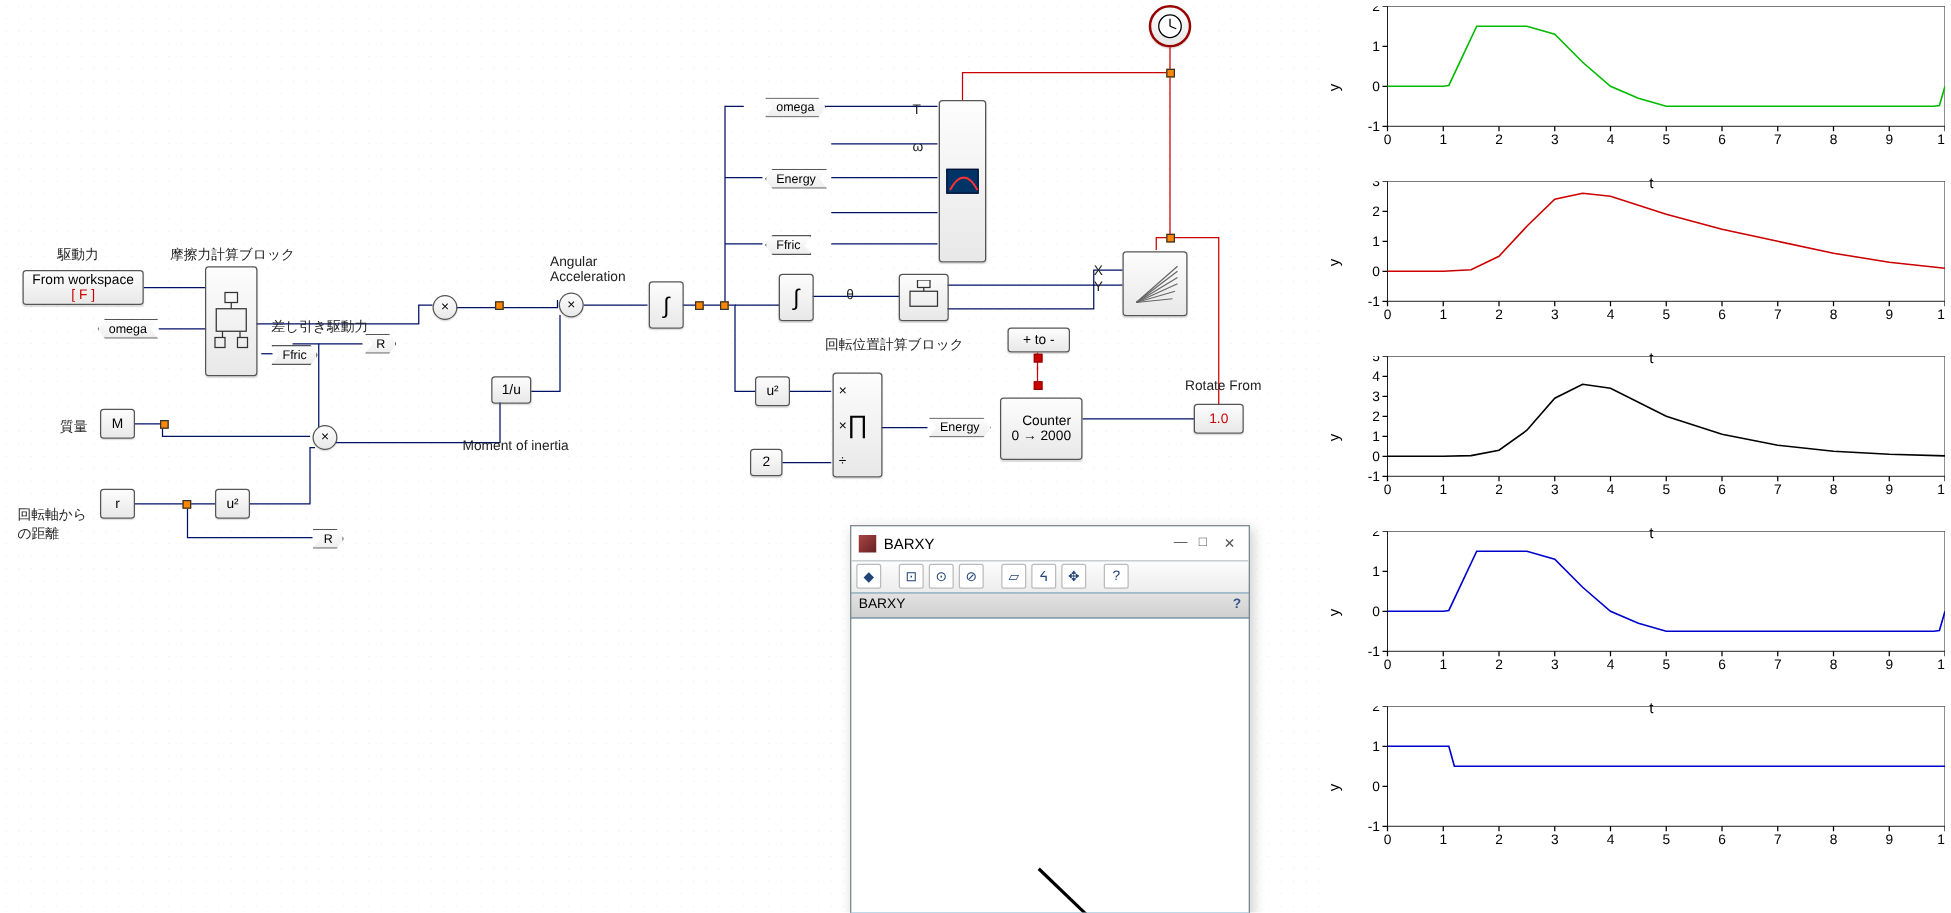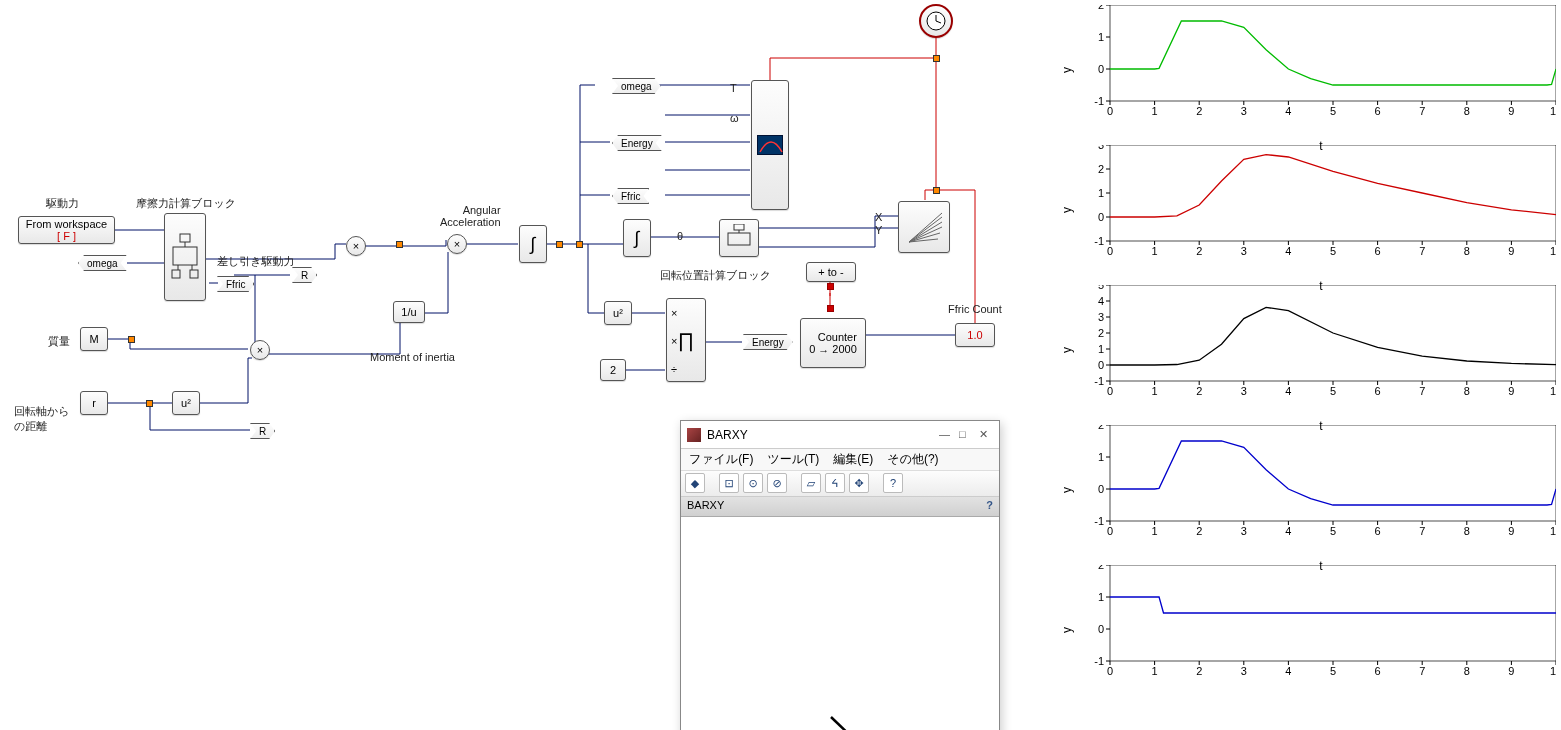--- a/index.html
+++ b/index.html
@@ -76,25 +76,25 @@
   <path class="wr" d="M830 282 L830 296"></path>
   <path class="wr" d="M830 293 L830 305"></path>
 </svg>
 
 <div class="lbl" style="left:46px;top:196px">駆動力</div>
 <div class="lbl" style="left:136px;top:196px">摩擦力計算ブロック</div>
 <div class="lbl" style="left:217px;top:254px">差し引き駆動力</div>
 <div class="lbl" style="left:48px;top:334px">質量</div>
 <div class="lbl" style="left:14px;top:404px;white-space:pre">回転軸から
 の距離</div>
-<div class="lbl" style="left:440px;top:204px;white-space:pre;text-align:right">Angular
+<div class="lbl" style="left:440px;top:204px;white-space:pre;text-align:left">Angular
 Acceleration</div>
 <div class="lbl" style="left:370px;top:351px">Moment of inertia</div>
 <div class="lbl" style="left:660px;top:268px">回転位置計算ブロック</div>
-<div class="lbl" style="left:948px;top:303px">Ffric Count</div>
+<div class="lbl" style="left:948px;top:303px">Rotate From</div>
 <div class="lbl" style="left:730px;top:82px">T</div>
 <div class="lbl" style="left:730px;top:112px">ω</div>
 <div class="lbl" style="left:677px;top:230px">θ</div>
 <div class="lbl" style="left:875px;top:211px">X</div>
 <div class="lbl" style="left:875px;top:224px">Y</div>
 
 <div class="block" style="left:18px;top:216px;width:97px;height:28px;flex-direction:column">
   <span class="txt">From workspace</span>
   <span class="txt r">[ F ]</span>
 </div>
@@ -210,26 +210,20 @@
 <div class="port red" style="left:827px;top:305px"></div>
 </div>
 
 <div id="barxy">
   <div class="title">
     <span style="width:14px;height:14px;background:linear-gradient(135deg,#a44,#622);display:inline-block"></span>
     <span class="t">BARXY</span>
     <span class="wc">—</span>
     <span class="wc">□</span>
     <span class="wc">✕</span>
-  </div>
-  <div class="menu">
-    <span>ファイル(F)</span>
-    <span>ツール(T)</span>
-    <span>編集(E)</span>
-    <span>その他(?)</span>
   </div>
   <div class="tbar">
     <span class="ti">◆</span>
     <span style="width:6px"></span>
     <span class="ti">⊡</span>
     <span class="ti">⊙</span>
     <span class="ti">⊘</span>
     <span style="width:6px"></span>
     <span class="ti">▱</span>
     <span class="ti">ᔦ</span>

